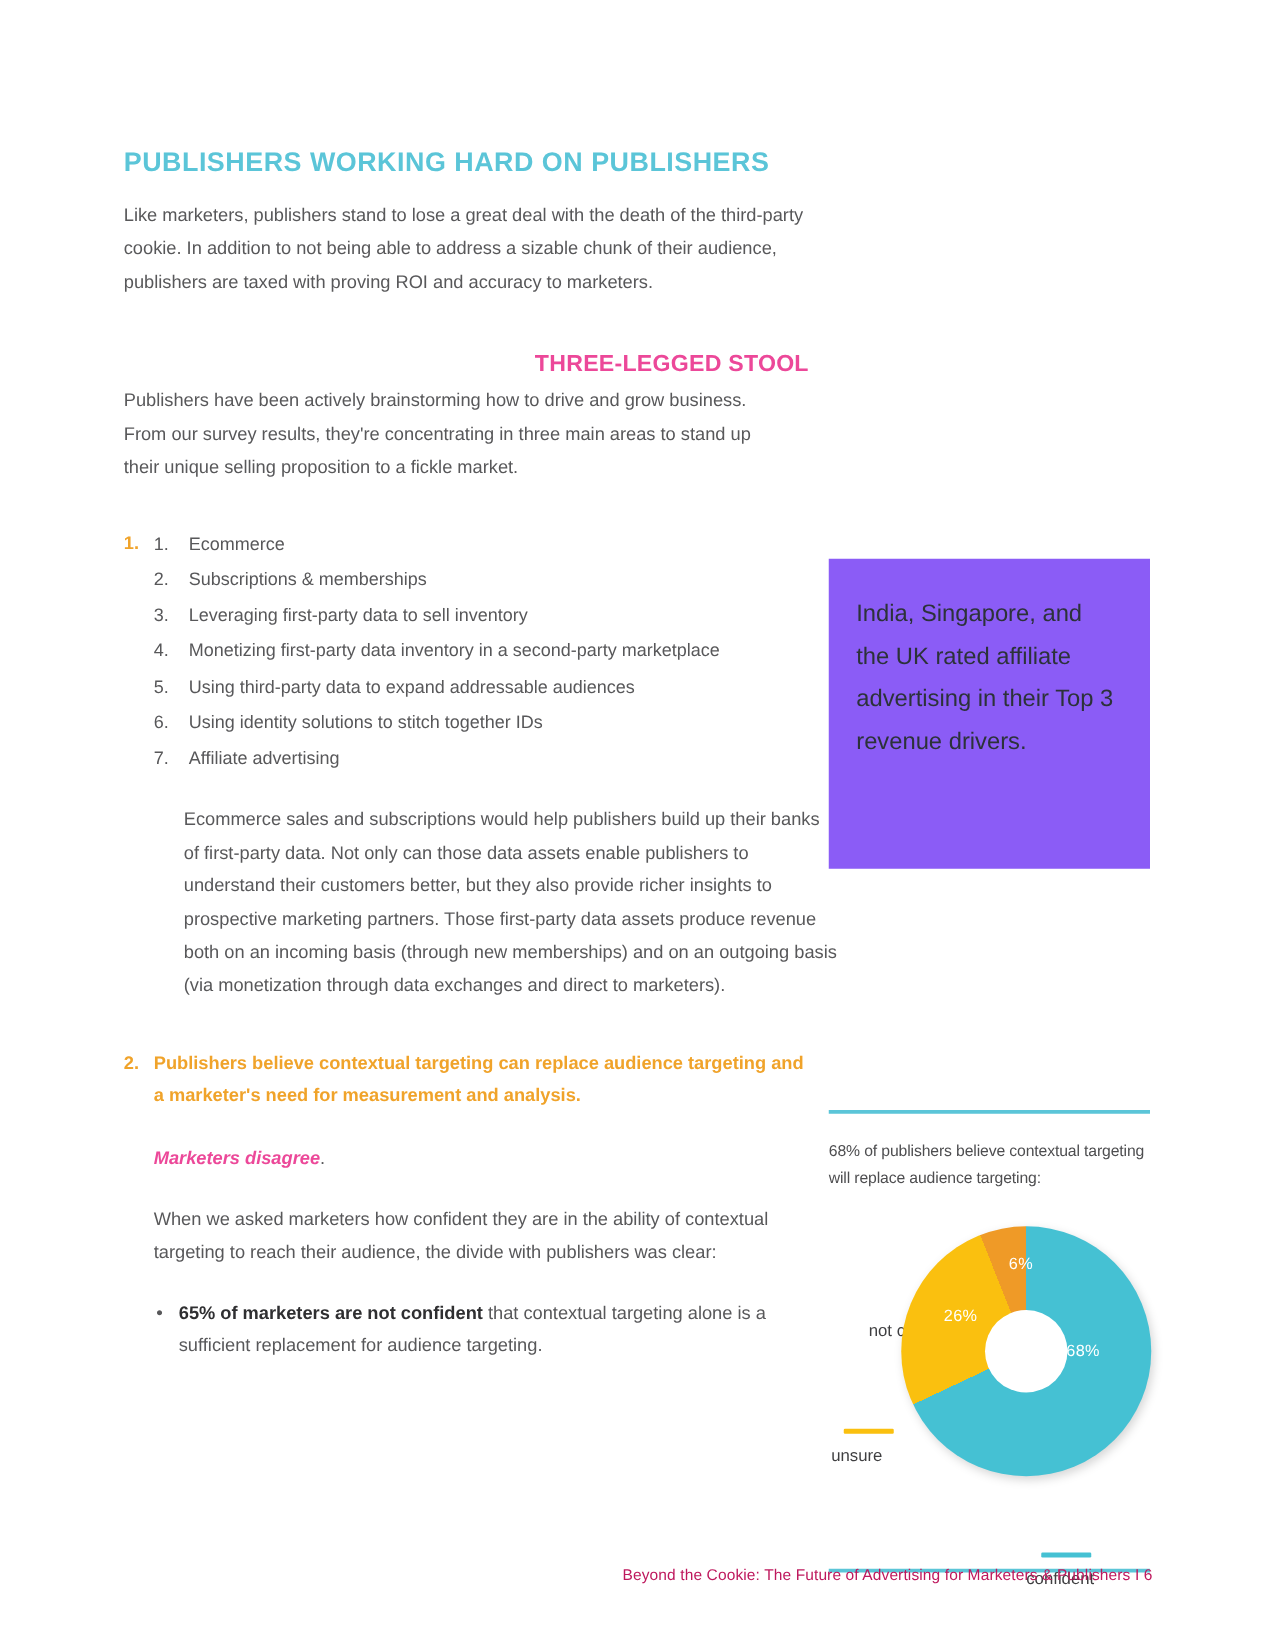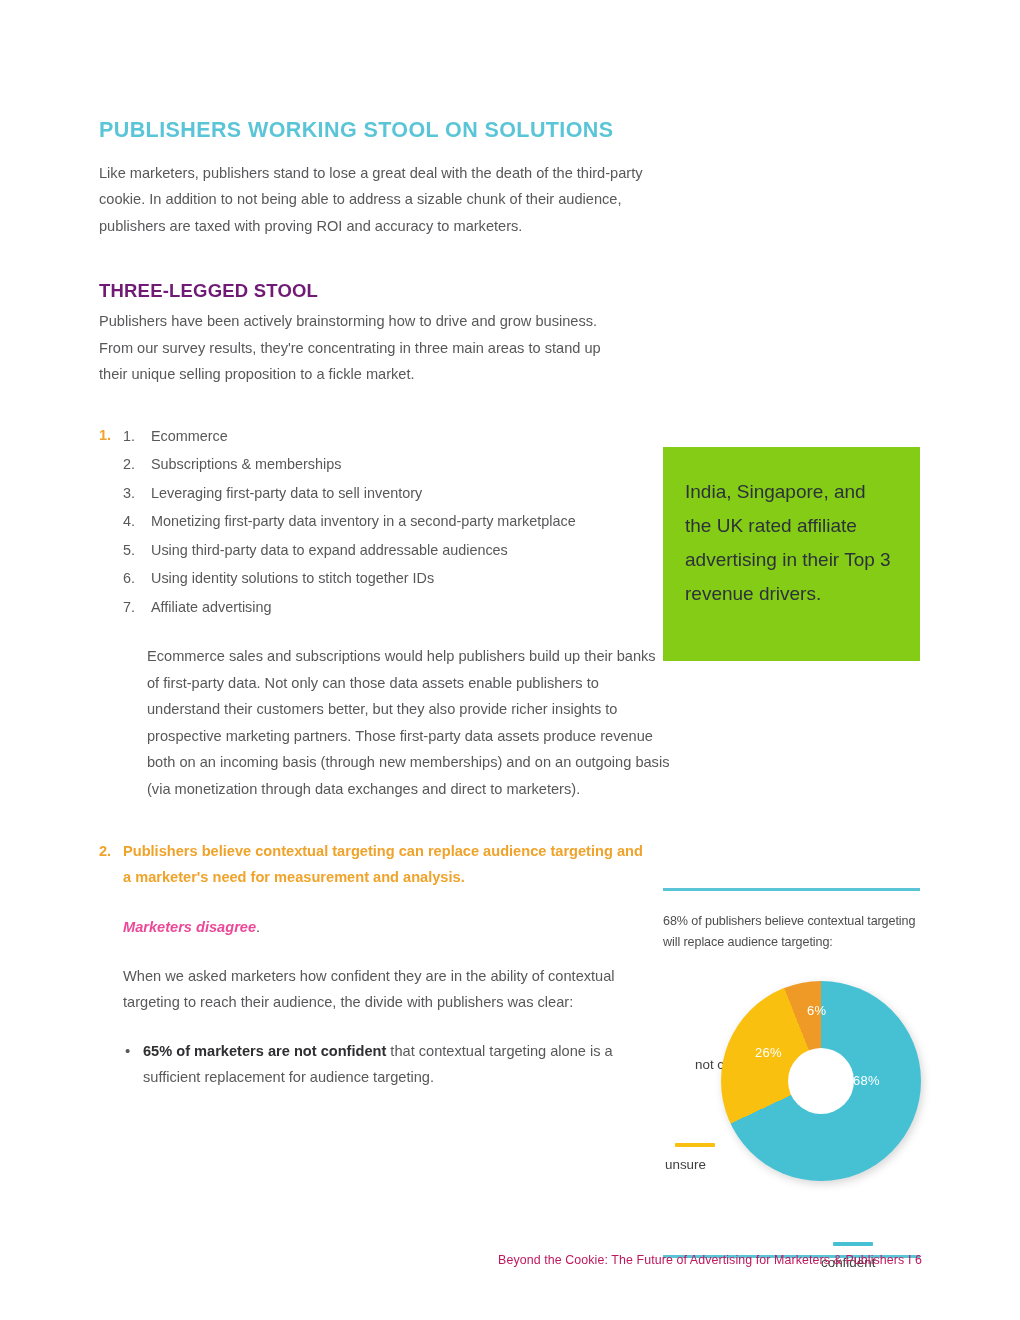--- a/index.html
+++ b/index.html
@@ -41,24 +41,25 @@
   .body-text {
     font-size: 14.6px;
     line-height: 26.5px;
     color: #58585a;
     margin: 0;
     font-weight: 300;
   }
 
   .sub-head {
     font-size: 18.5px;
-    color: #701a75;
+    color: #ec4899;
     margin: 40px 0 6px 0;
     line-height: 1.25;
     letter-spacing: 0.2px;
+    text-align: right;
   }
 
   .para-narrow {
     width: 520px;
   }
 
   
   .outer-list {
     margin: 34px 0 0 0;
     padding: 0;
@@ -149,22 +150,22 @@
     color: #2f2f31;
     text-align: right;
   }
 
   
   .callout {
     position: absolute;
     left: 663px;
     top: 447px;
     width: 257px;
-    height: 214px;
-    background: #84cc16;
+    height: 248px;
+    background: #8b5cf6;
     box-sizing: border-box;
     padding: 28px 24px 0 22px;
   }
   .callout-text {
     font-size: 19px;
     line-height: 34px;
     color: #2c3239;
     font-weight: 300;
     margin: 0;
   }
@@ -264,21 +265,21 @@
     white-space: nowrap;
   }
 </style>
 </head>
 <body>
 
 <div class="page">
 
   <div class="left-col">
 
-    <h1 class="section-title">PUBLISHERS WORKING STOOL ON SOLUTIONS</h1>
+    <h1 class="section-title">PUBLISHERS WORKING HARD ON PUBLISHERS</h1>
 
     <p class="body-text">Like marketers, publishers stand to lose a great deal with the death of the third-party cookie. In addition to not being able to address a sizable chunk of their audience, publishers are taxed with proving ROI and accuracy to marketers.</p>
 
     <h2 class="sub-head">THREE-LEGGED STOOL</h2>
 
     <p class="body-text para-narrow">Publishers have been actively brainstorming how to drive and grow business. From our survey results, they're concentrating in three main areas to stand up their unique selling proposition to a fickle market.</p>
 
     <ul class="outer-list">
 
       <li class="outer-item">

